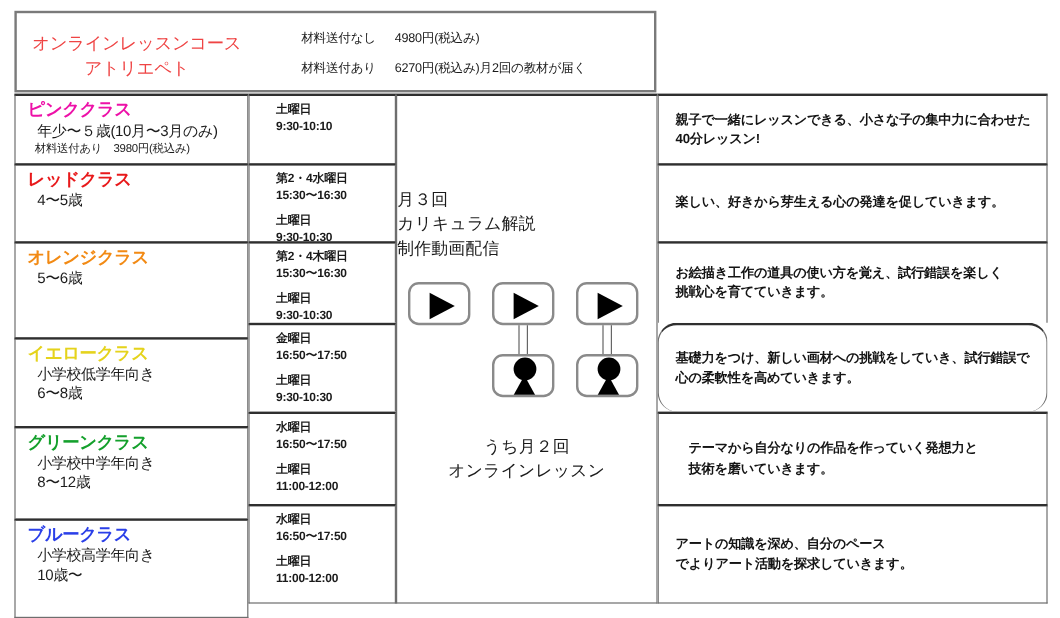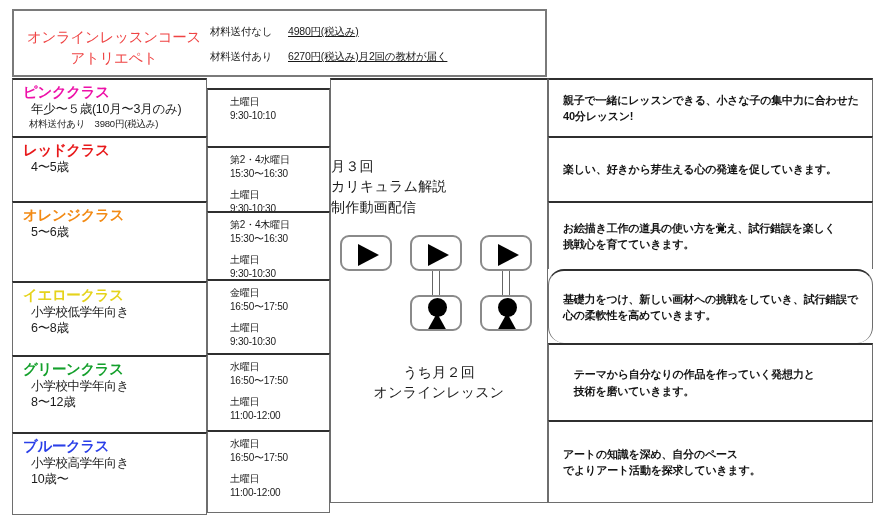--- a/index.html
+++ b/index.html
@@ -45,22 +45,22 @@
     position: absolute;
     left: 196px; top: 14px; width: 330px;
   }
   .price-row {
     display: flex;
     font-size: 10.5px;
     color: #1a1a1a;
     margin-bottom: 11px;
     letter-spacing: -0.2px;
   }
-  .price-label { width: 78px; flex: none; }
-  .price-value { flex: 1; text-decoration: underline; }
+  .price-label { width: 78px; flex: none; margin-left: 41px; }
+  .price-value { flex: 1; }
 
   
   #class-col { position: absolute; left: 12px; top: 78px; width: 195px; }
   .class-cell {
     position: relative;
     box-sizing: border-box;
     border-left: 1px solid #6e6e6e;
     border-right: 1px solid #6e6e6e;
     border-top: 2px solid #2f2f2f;
     padding: 3px 6px 2px 10px;
@@ -83,21 +83,21 @@
   }
   .class-note {
     font-size: 9.5px;
     color: #1c1c1c;
     padding-left: 6px;
     letter-spacing: -0.2px;
     margin-top: 1px;
   }
 
   
-  #sched-col { position: absolute; left: 207px; top: 88px; width: 123px; }
+  #sched-col { position: absolute; left: 207px; top: 78px; width: 123px; font-weight: bold; }
   .sched-cell {
     position: relative;
     box-sizing: border-box;
     border-left: 1px solid #6e6e6e;
     border-right: 1px solid #6e6e6e;
     border-top: 2px solid #2f2f2f;
     background: #fff;
     padding: 5px 0 4px 22px;
   }
   .sched-cell.last { border-bottom: 1px solid #6e6e6e; }

